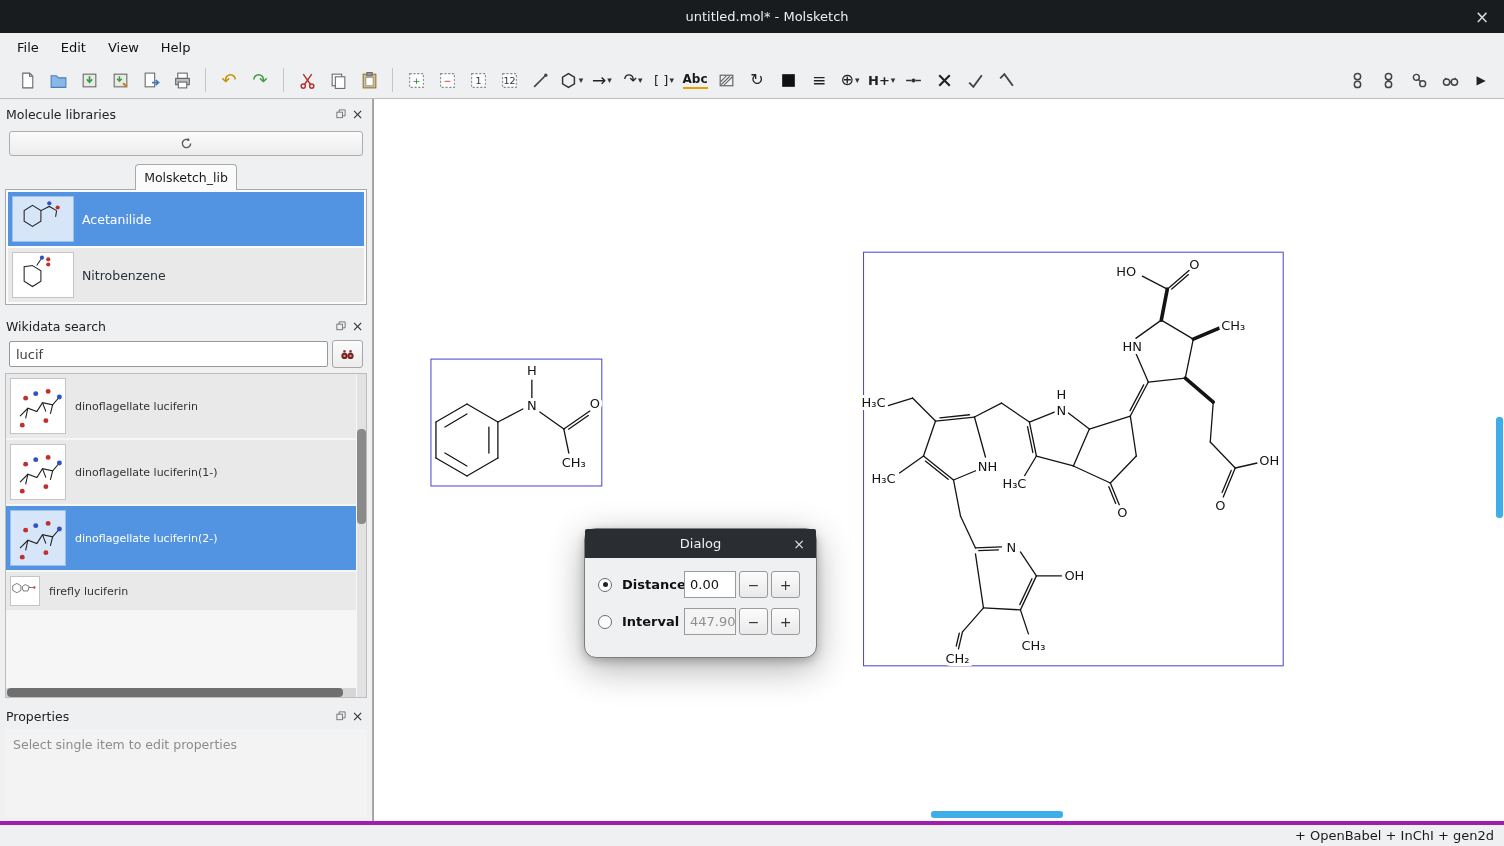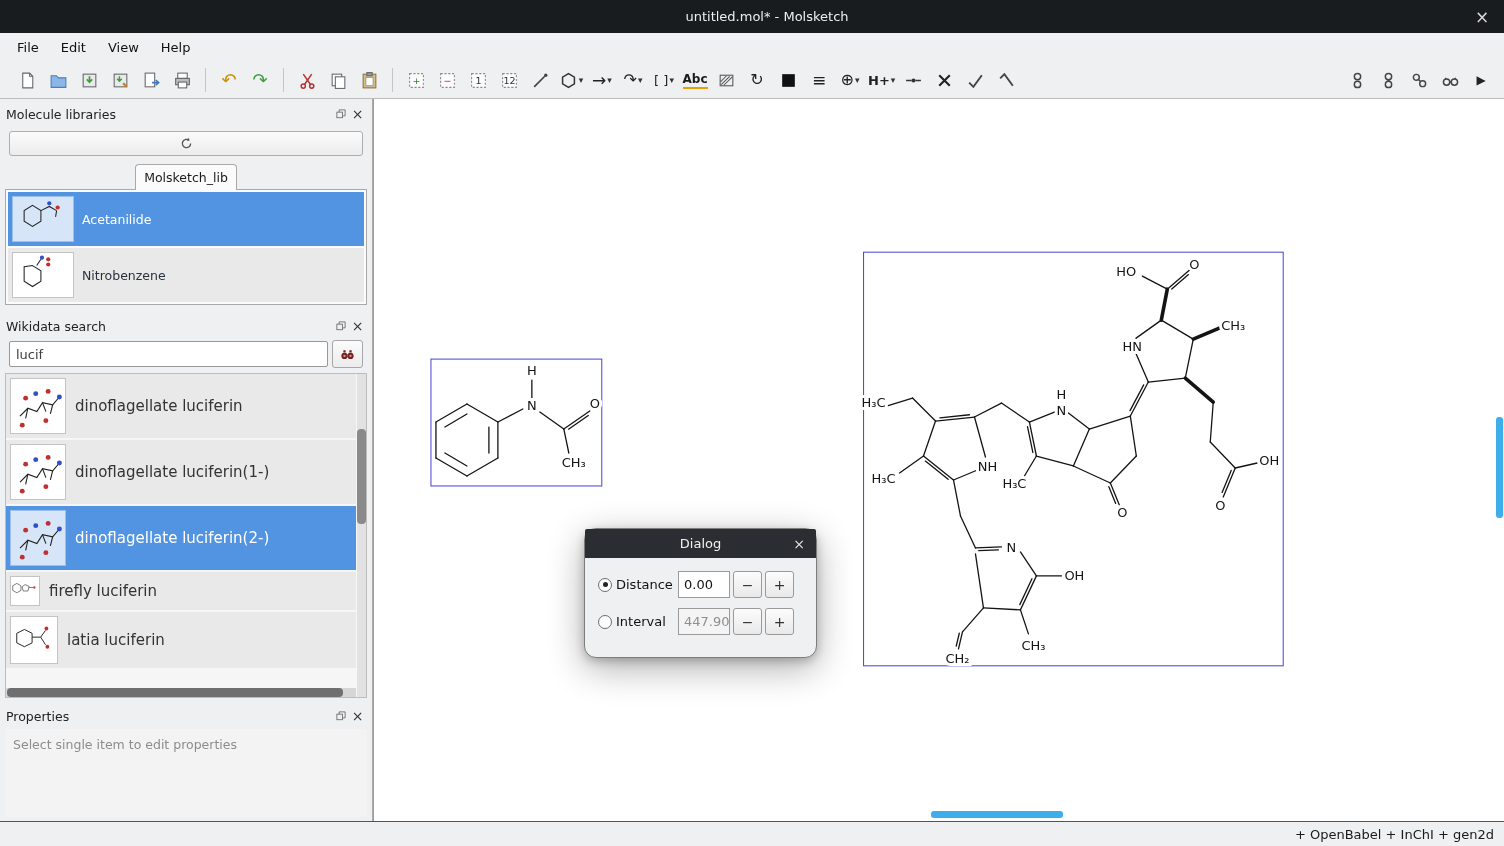--- a/index.html
+++ b/index.html
@@ -55,21 +55,21 @@
     font:13px "DejaVu Sans","Liberation Sans",sans-serif; color:#404040; }
   .searchbtn { width:31px; height:28px; margin-left:4px; border:1px solid #a7a7a7; border-radius:3px;
     background:linear-gradient(#fbfbfb,#ececec); display:flex; align-items:center; justify-content:center; }
   .searchbtn svg { width:17px; height:17px; }
   .wikilist { position:relative; margin:5px 5px 0 5px; border:1px solid #bdbdbd; background:#f6f6f6; height:325px; overflow:hidden; }
   .wikiinner { margin-right:10px; }
   .wikiitem { display:flex; align-items:center; background:#e9e9e9; margin-bottom:2px; }
   .wikiitem.sel { background:#5294e2; }
   .wikiitem .thumb { background:#fff; border:1px solid #c4c4c4; margin:3px 9px 3px 4px; }
   .wikiitem.sel .thumb { background:#d6e6f8; border-color:#9cc0ea; }
-  .wikiitem .lbl { font-size:15px; color:#333; }
+  .wikiitem .lbl { font-size:11px; color:#333; }
   .wikiitem.sel .lbl { color:#fff; }
   .vscroll { position:absolute; right:0; top:0; width:9px; height:100%; background:#e2e2e2; }
   .vhandle { position:absolute; right:0; top:55px; width:9px; height:95px; background:#8a8a8a; border-radius:4px; }
   .hscroll { position:absolute; left:0; bottom:0; height:9px; width:calc(100% - 10px); background:#d6d6d6; }
   .hhandle { position:absolute; left:1px; top:0; height:9px; width:96%; background:#6f6f6f; border-radius:4px; }
 
   .proppanel { position:absolute; left:0; top:606px; width:100%; height:116px; }
   .propbody { margin:2px 5px 0 5px; height:88px; background:#f3f3f4; }
   .prophint { padding:8px 8px; font-size:12.5px; color:#8c8c8c; }
 
@@ -82,33 +82,33 @@
   
   .dialog { position:absolute; left:210px; top:429px; width:233px; background:#eff0f1; border:1px solid #7d7d7d; border-radius:12px;
     box-shadow:0 10px 36px rgba(0,0,0,.32), 0 3px 10px rgba(0,0,0,.22); }
   .dlg-titlebar { height:29px; background:#2a2d31; border-radius:2px 2px 0 0; display:flex; align-items:center; justify-content:center; position:relative; }
   .dlg-title { color:#f0f0f0; font-size:13px; }
   .dlg-close { position:absolute; right:6px; top:0; height:29px; width:22px; display:flex; align-items:center; justify-content:center; color:#e0e0e0; font-size:14px; }
   .dlg-body { padding:13px 13px 12px 13px; }
   .dlg-row { display:flex; align-items:center; margin-bottom:10px; }
   .radio { width:14px; height:14px; border-radius:50%; border:1px solid #6e6e6e; background:#fdfdfd; position:relative; flex:none; }
   .radio.on::after { content:""; position:absolute; left:3.5px; top:3.5px; width:5px; height:5px; border-radius:50%; background:#222; }
-  .dlg-lbl { width:62px; margin-left:4px; font-size:13px; color:#111; }
+  .dlg-lbl { width:62px; margin-left:10px; font-size:13px; color:#111;font-weight:bold; }
   .spinfield { width:52px; height:27px; background:#fff; border:1px solid #9a9a9a; display:flex; align-items:center; padding-left:5px; font-size:13px; color:#111; }
   .spinfield.dis { color:#8f8f8f; background:#f4f4f4; }
   .spinbtn { width:29px; height:27px; margin-left:3px; border:1px solid #9a9a9a; border-radius:3px;
     background:linear-gradient(#fcfcfc,#e9e9e9); display:flex; align-items:center; justify-content:center; font-size:14px; color:#333; }
   .dlg-buttons { display:flex; justify-content:flex-end; gap:10px; margin-top:13px; }
   .pbtn { height:27px; border:1px solid #9a9a9a; border-radius:3px; background:linear-gradient(#fdfdfd,#e7e7e7);
     display:flex; align-items:center; justify-content:center; font-size:13px; color:#111; }
   .pbtn.cancel { width:82px; }
   .pbtn.ok { width:63px; }
 
   
-  .statusbar { position:absolute; left:0; bottom:0; width:100%; height:25px; background:#eff0f1; border-top:1px solid #a21caf;
+  .statusbar { position:absolute; left:0; bottom:0; width:100%; height:25px; background:#eff0f1; border-top:4px solid #a21caf;
     display:flex; align-items:center; justify-content:flex-end; padding-right:10px; font-size:13px; color:#1a1a1a; }
 </style>
 </head>
 <body>
 
 <div class="app">
 
   <div class="titlebar">
     <span class="wtitle">untitled.mol* - Molsketch</span>
     <span class="wclose">×</span>
@@ -428,29 +428,20 @@
               <span class="lbl">dinoflagellate luciferin(2-)</span>
             </div>
             <div class="wikiitem" style="height: 38px;">
               <span class="thumb" style="width: 30px; height: 30px;"><svg width="28" height="28" viewBox="0 0 48 42" preserveAspectRatio="xMidYMid meet">
                   <polygon points="10,8 17,12 17,20 10,24 3,20 3,12" fill="none" stroke="#222" stroke-width="1"></polygon>
                   <polygon points="24,10 31,13 29,21 21,21 19,14" fill="none" stroke="#222" stroke-width="1"></polygon>
                   <path d="M31 15h7" fill="none" stroke="#222" stroke-width="1"></path>
                   <circle cx="40" cy="15" r="2" fill="#c03030"></circle>
                 </svg></span>
               <span class="lbl">firefly luciferin</span>
-            </div>
-            <div class="wikiitem" style="height: 56px;">
-              <span class="thumb" style="width: 48px; height: 48px;"><svg width="46" height="46" viewBox="0 0 48 42" preserveAspectRatio="xMidYMid meet">
-                  <polygon points="14,10 22,14 22,24 14,28 6,24 6,14" fill="none" stroke="#222" stroke-width="1"></polygon>
-                  <path d="M22 18h9l5 8M31 18l5-7" fill="none" stroke="#222" stroke-width="1"></path>
-                  <circle cx="38" cy="28" r="2" fill="#c03030"></circle>
-                  <circle cx="37" cy="9" r="2" fill="#c03030"></circle>
-                </svg></span>
-              <span class="lbl">latia luciferin</span>
             </div>
           </div>
         <div class="vscroll">
             <div class="vhandle"></div>
           </div>
         <div class="hscroll">
             <div class="hhandle"></div>
           </div>
       </div>
     </section>

